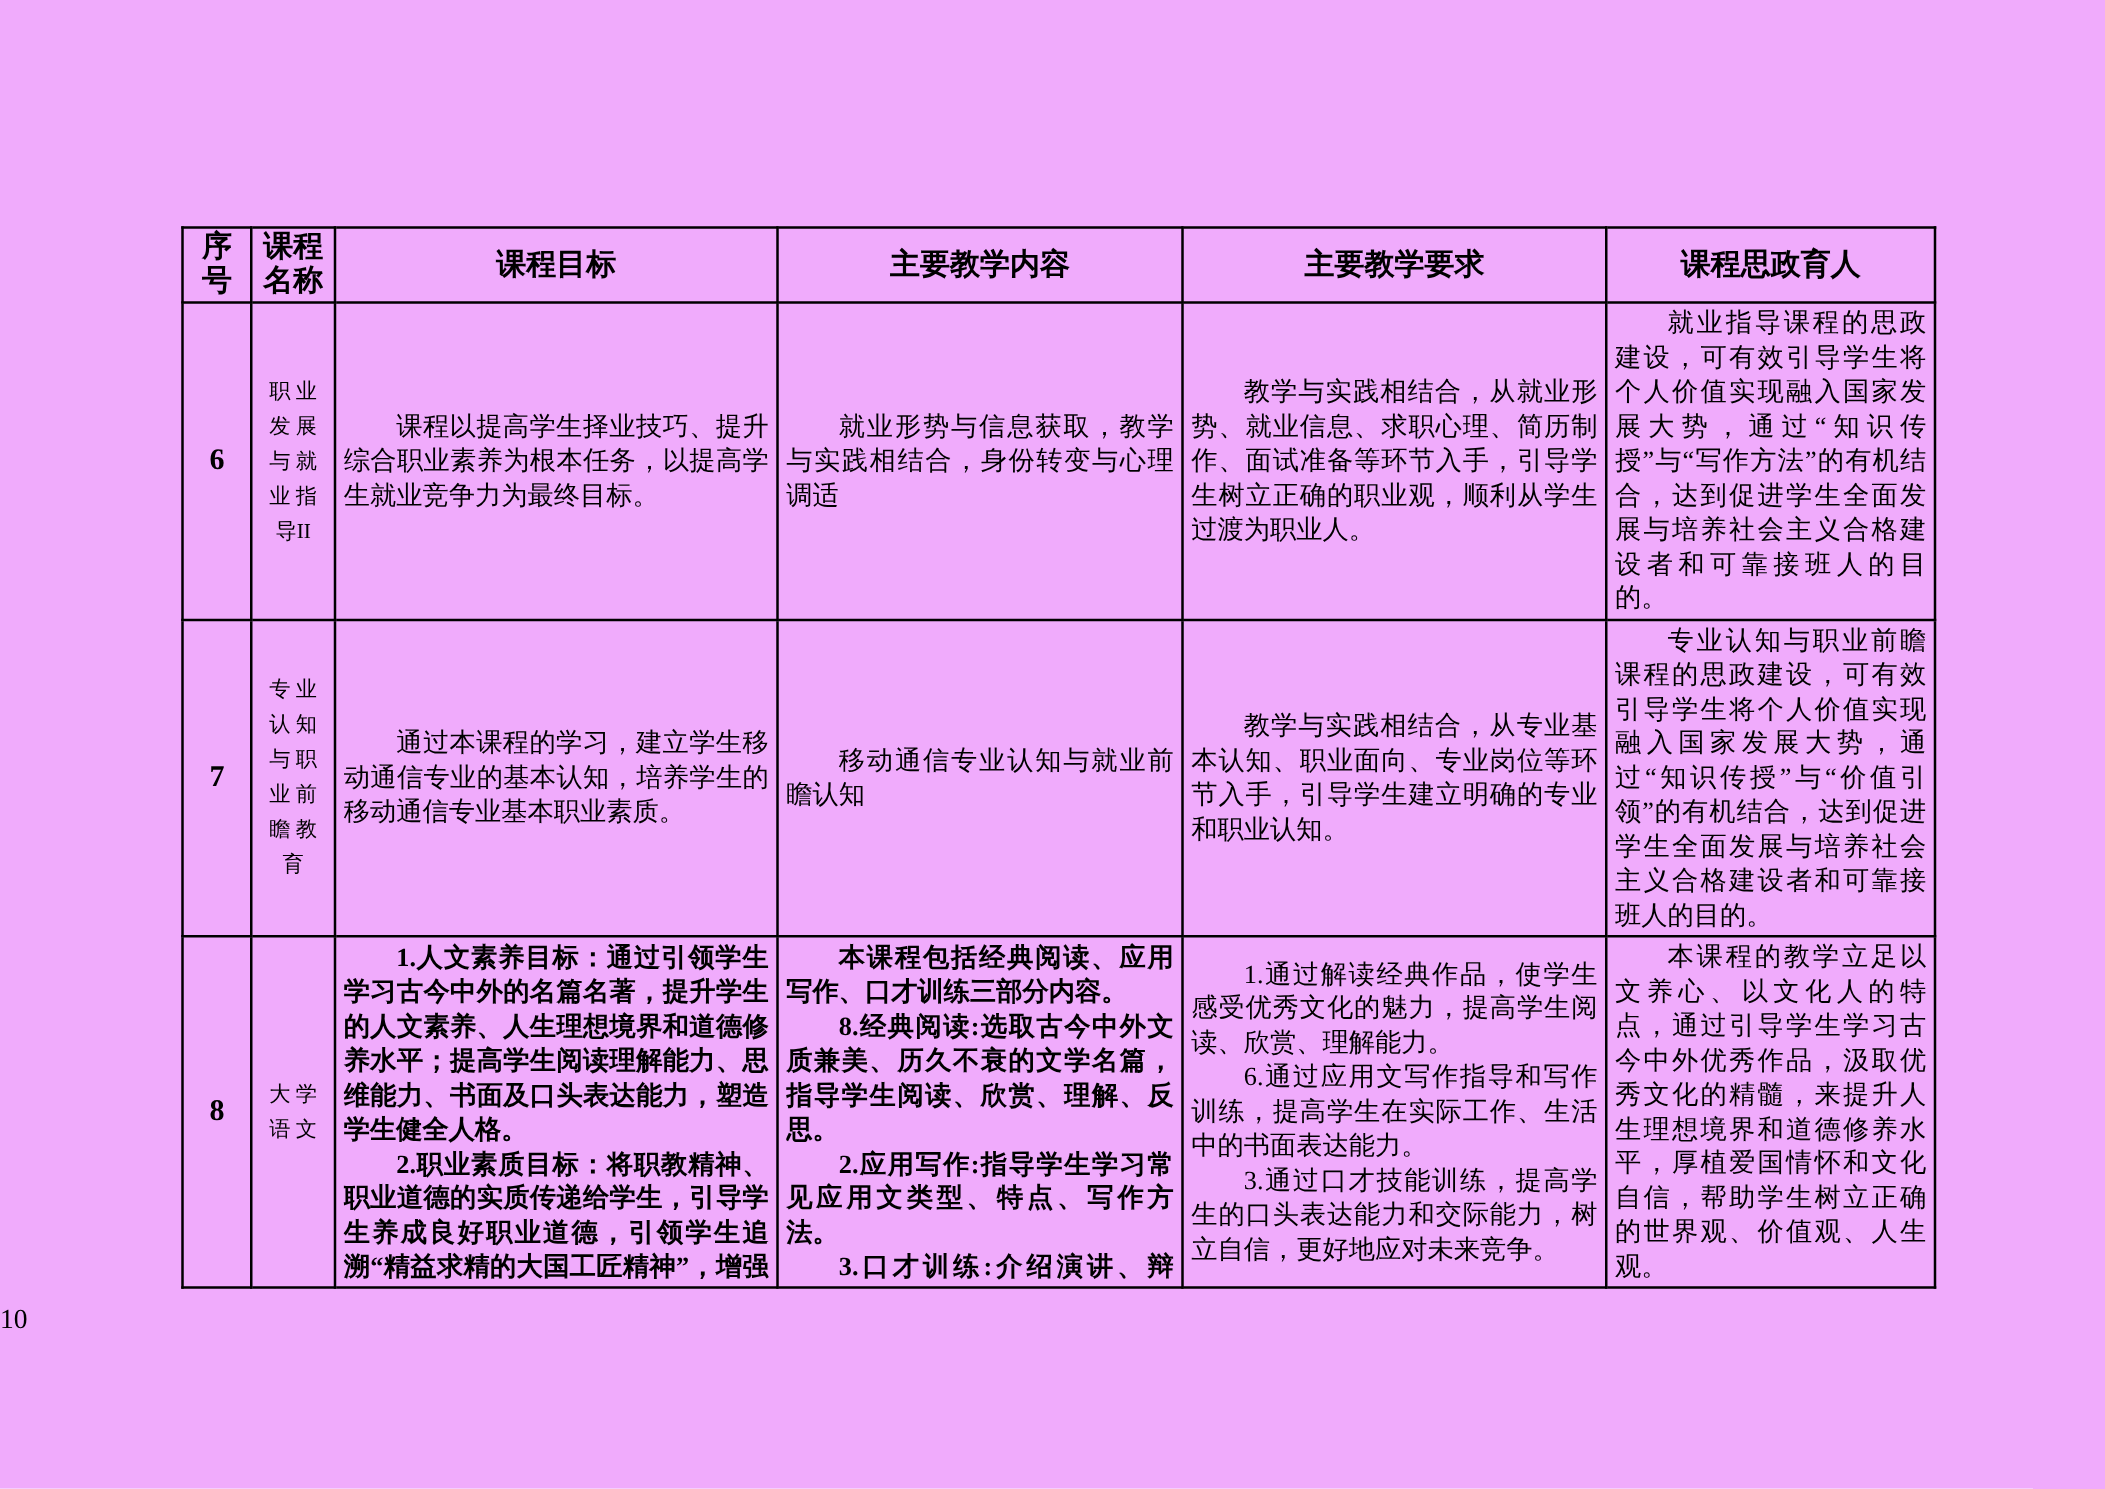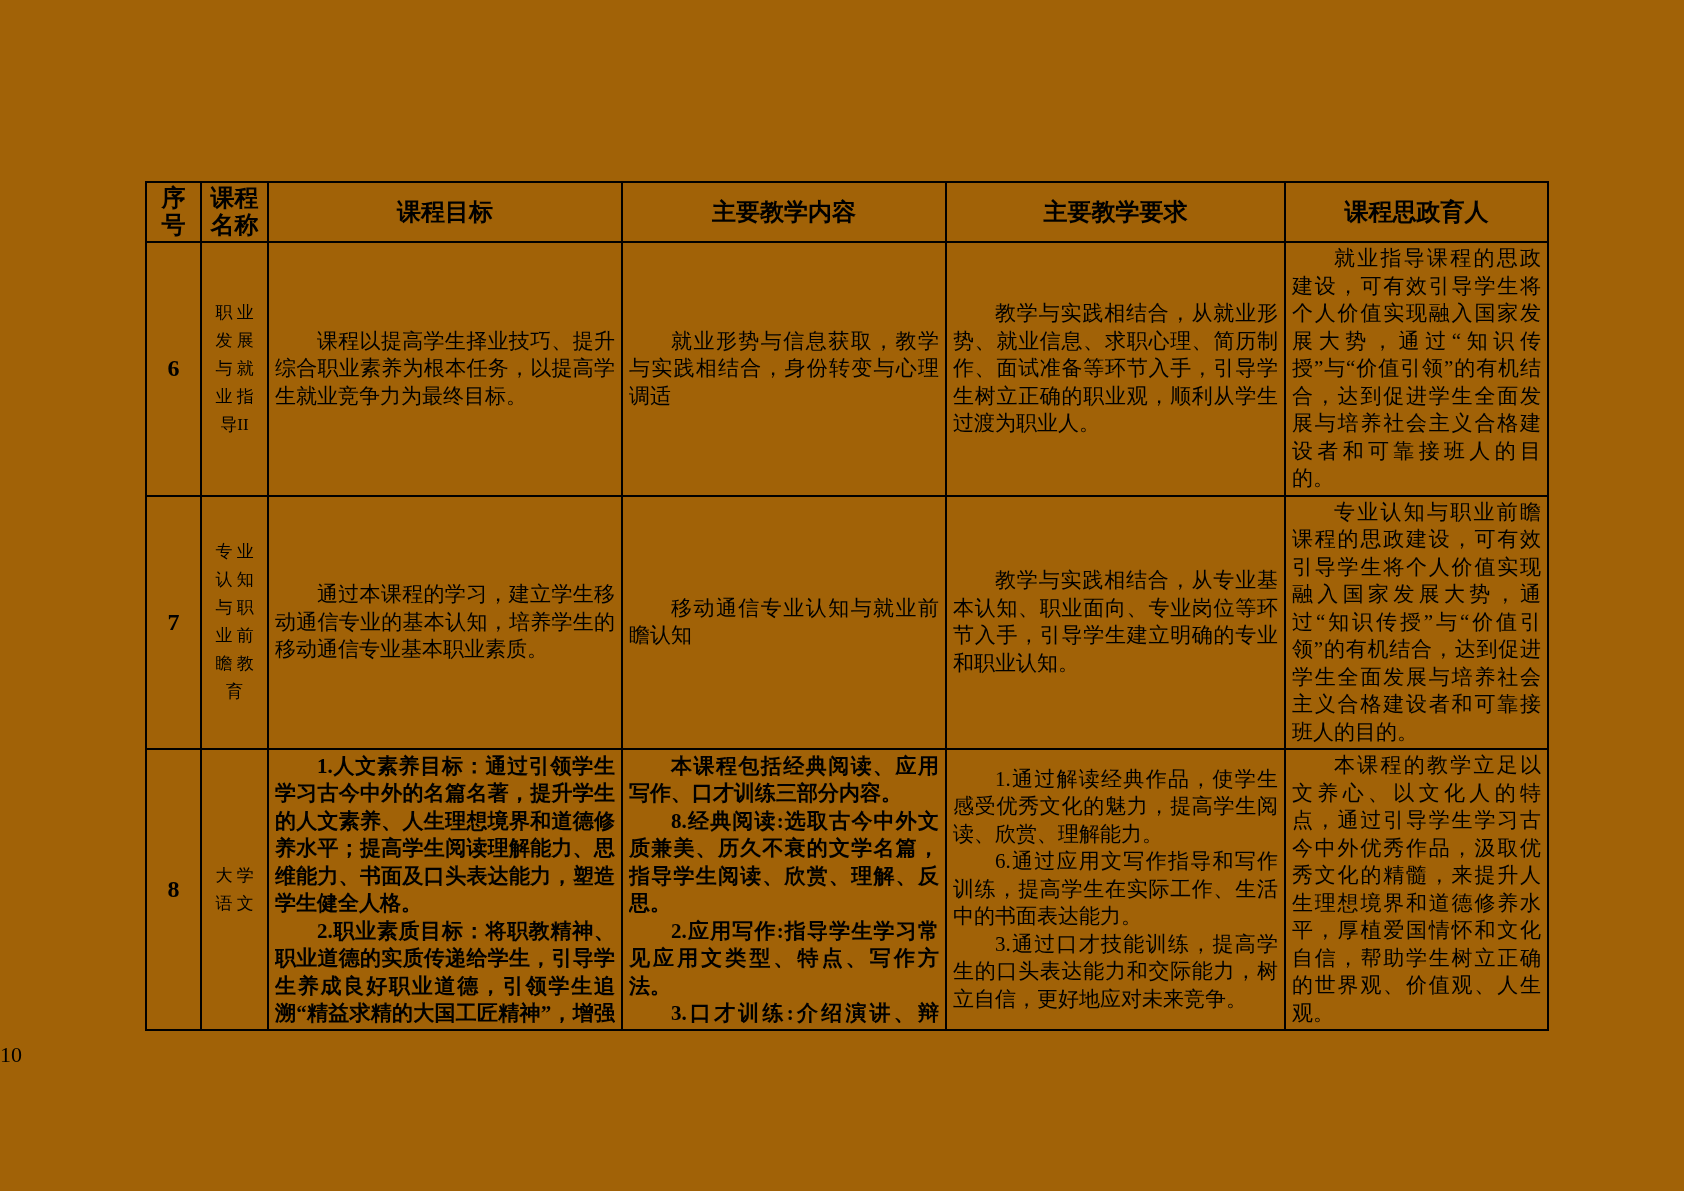--- a/index.html
+++ b/index.html
@@ -9,21 +9,21 @@
     height: 1191px;
     background: #ffffff;
     overflow: hidden;
     font-family: "Liberation Serif", "DejaVu Serif", serif;
     color: #000000;
   }
   .page {
     position: relative;
     width: 1684px;
     height: 1191px;
-    background: #a16207;
+    background: #f0abfc;
   }
   table.course-table {
     position: absolute;
     left: 145px;
     top: 181px;
     width: 1402px;
     border-collapse: collapse;
     table-layout: fixed;
   }
   table.course-table th,
@@ -119,21 +119,21 @@
       <td class="cell">
             <p>课程以提高学生择业技巧、提升综合职业素养为根本任务，以提高学生就业竞争力为最终目标。</p>
           </td>
       <td class="cell">
             <p>就业形势与信息获取，教学与实践相结合，身份转变与心理调适</p>
           </td>
       <td class="cell">
             <p>教学与实践相结合，从就业形势、就业信息、求职心理、简历制作、面试准备等环节入手，引导学生树立正确的职业观，顺利从学生过渡为职业人。</p>
           </td>
       <td class="cell">
-            <p>就业指导课程的思政建设，可有效引导学生将个人价值实现融入国家发展大势，通过“知识传授”与“价值引领”的有机结合，达到促进学生全面发展与培养社会主义合格建设者和可靠接班人的目的。</p>
+            <p>就业指导课程的思政建设，可有效引导学生将个人价值实现融入国家发展大势，通过“知识传授”与“写作方法”的有机结合，达到促进学生全面发展与培养社会主义合格建设者和可靠接班人的目的。</p>
           </td>
     </tr>
 
     <tr class="row-body r7">
       <td class="num-cell">7</td>
       <td class="name-cell">
             <div>专 业</div>
             <div>认 知</div>
             <div>与 职</div>
             <div>业 前</div>

